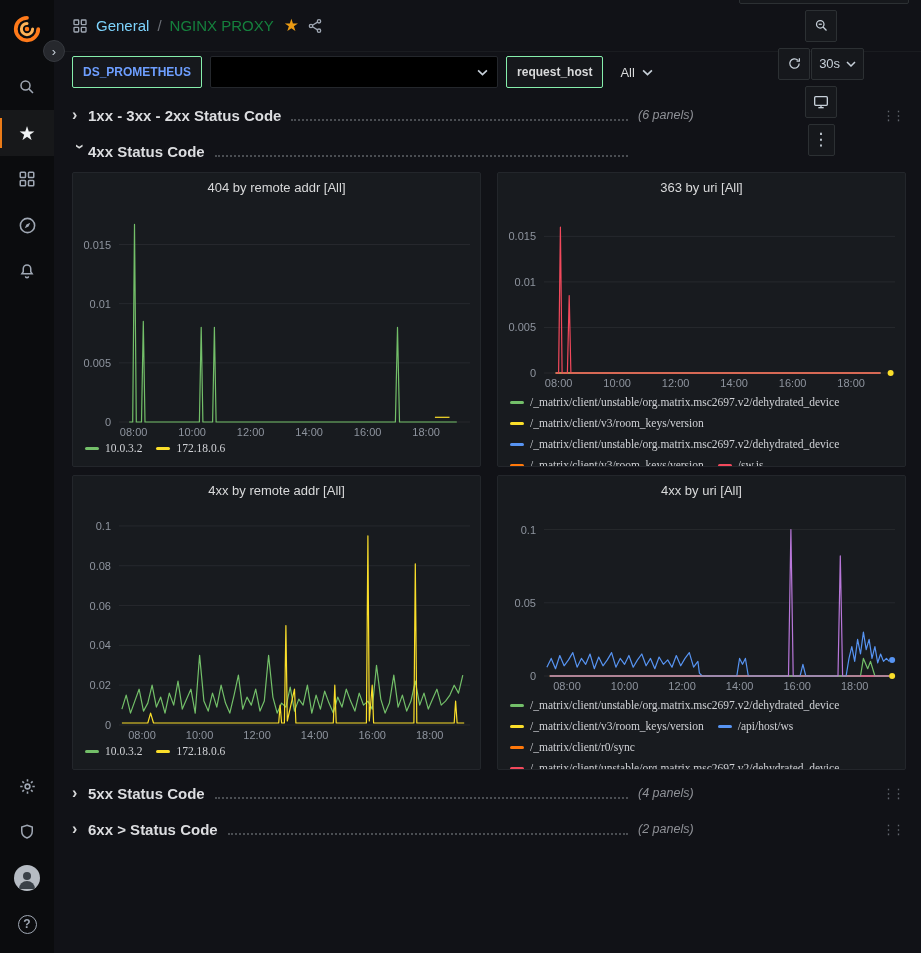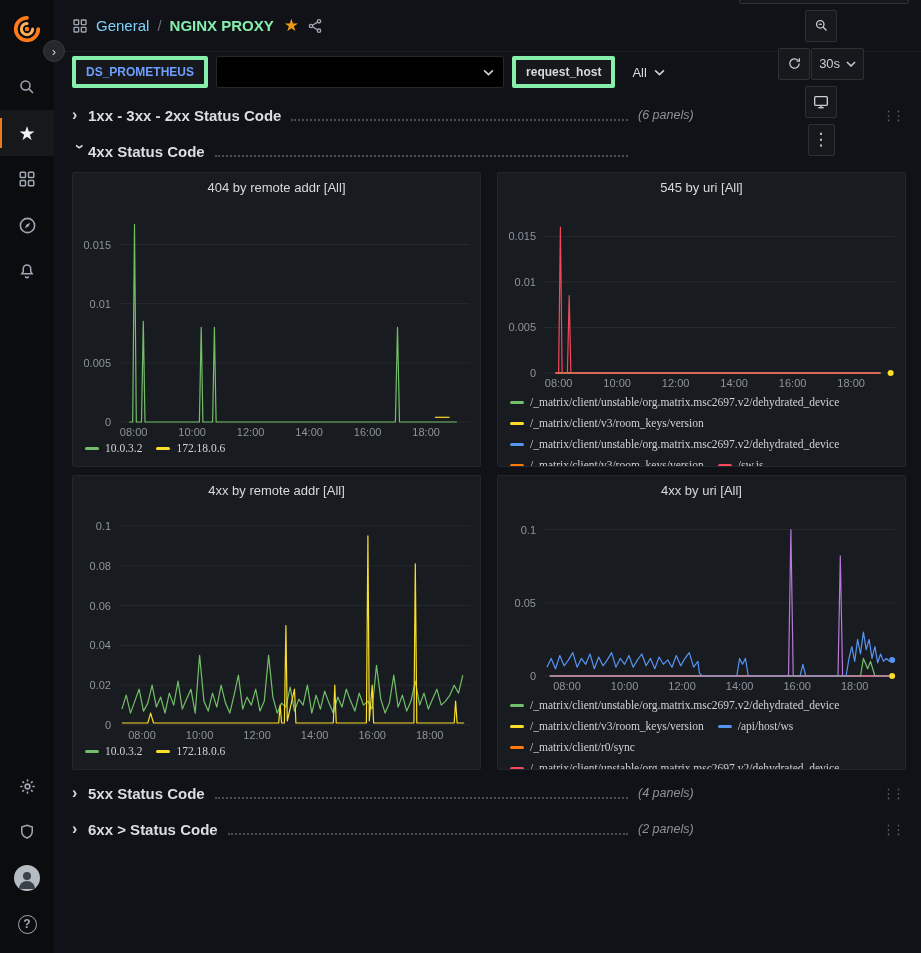--- a/index.html
+++ b/index.html
@@ -35,38 +35,38 @@
   }
   
   .main { flex: 1; display: flex; flex-direction: column; min-width: 0; }
   .topbar {
     height: 52px; flex: 0 0 52px; display: flex; align-items: center;
     padding: 0 12px 0 18px; border-bottom: 1px solid #1a1c20;
   }
   .crumb-wrap { display:flex; align-items:center; gap:8px; }
   .crumb-text { font-size: 15px; color: #7dd3fc; }
   .crumb-sep { color: #6c7077; font-size: 15px; }
-  .crumb-title { font-size: 15px; color: #86efac; font-weight: bold; }
+  .crumb-title { font-size: 15px; color: #15803d; }
   .star-fav { color: #eb9b13; font-size: 17px; margin-left: 2px; }
   .icon-plain { color: #9fa7b3; display:flex; align-items:center; }
   .topbar-right { margin-left: auto; display: flex; align-items: center; gap: 6px; flex-direction: column; }
   .tb-btn {
     height: 32px; min-width: 32px; padding: 0 7px;
     background: #16181c; border: 1px solid #2c3033; border-radius: 2px;
     color: #c7d0d9; display: flex; align-items: center; justify-content: center; gap: 6px;
     font-size: 13px; cursor: pointer;
   }
   .tb-group { display:flex; gap:1px; }
   .tz-tag { background: #2f3237; color: #c9ced3; font-size: 12px; padding: 1px 4px; border-radius: 2px; }
   .kebab { font-size: 17px; letter-spacing: 0; color: #c7d0d9; }
   
   .submenu { height: 40px; flex: 0 0 40px; display: flex; align-items: center; gap: 8px; padding: 0 12px 0 18px; }
   .var-chip {
     height: 32px; display: flex; align-items: center; padding: 0 10px;
-    background: #16181c; border: 4px solid #86efac; border-radius: 2px;
+    background: #16181c; border: 1px solid #86efac; border-radius: 2px;
     font-size: 12px; font-weight: 600; cursor: pointer;
   }
   .var-chip.blue { color: #6e9fff; }
   .var-select {
     height: 32px; display: flex; align-items: center; justify-content: space-between;
     padding: 0 9px; border-radius: 2px; cursor: pointer; font-size: 13px; color: #d8d9da;
   }
   .var-select.black { background: #000; border: 1px solid #24272c; width: 288px; }
   .var-select.plain { background: transparent; gap: 7px; }
   
@@ -349,21 +349,21 @@
               <i style="background: rgb(115, 191, 105);"></i>
               <span>10.0.3.2</span>
             </span>
             <span class="li">
               <i style="background: rgb(250, 222, 42);"></i>
               <span>172.18.0.6</span>
             </span>
           </div>
       </div>
       <div class="panel panel--multi">
-        <div class="panel-title">545 by uri [All]</div>
+        <div class="panel-title">363 by uri [All]</div>
         <div class="panel-plot"><svg width="411" height="190">
               <line x1="46" y1="172" x2="397" y2="172" stroke="rgba(204,204,220,0.08)" stroke-width="1"></line>
               <text x="38" y="172" text-anchor="end" dominant-baseline="central">0</text>
               <line x1="46" y1="126.44444444444444" x2="397" y2="126.44444444444444" stroke="rgba(204,204,220,0.08)" stroke-width="1"></line>
               <text x="38" y="126.44444444444444" text-anchor="end" dominant-baseline="central">0.005</text>
               <line x1="46" y1="80.88888888888889" x2="397" y2="80.88888888888889" stroke="rgba(204,204,220,0.08)" stroke-width="1"></line>
               <text x="38" y="80.88888888888889" text-anchor="end" dominant-baseline="central">0.01</text>
               <line x1="46" y1="35.33333333333333" x2="397" y2="35.33333333333333" stroke="rgba(204,204,220,0.08)" stroke-width="1"></line>
               <text x="38" y="35.33333333333333" text-anchor="end" dominant-baseline="central">0.015</text>
               <text x="60.625" y="186" text-anchor="middle">08:00</text>

